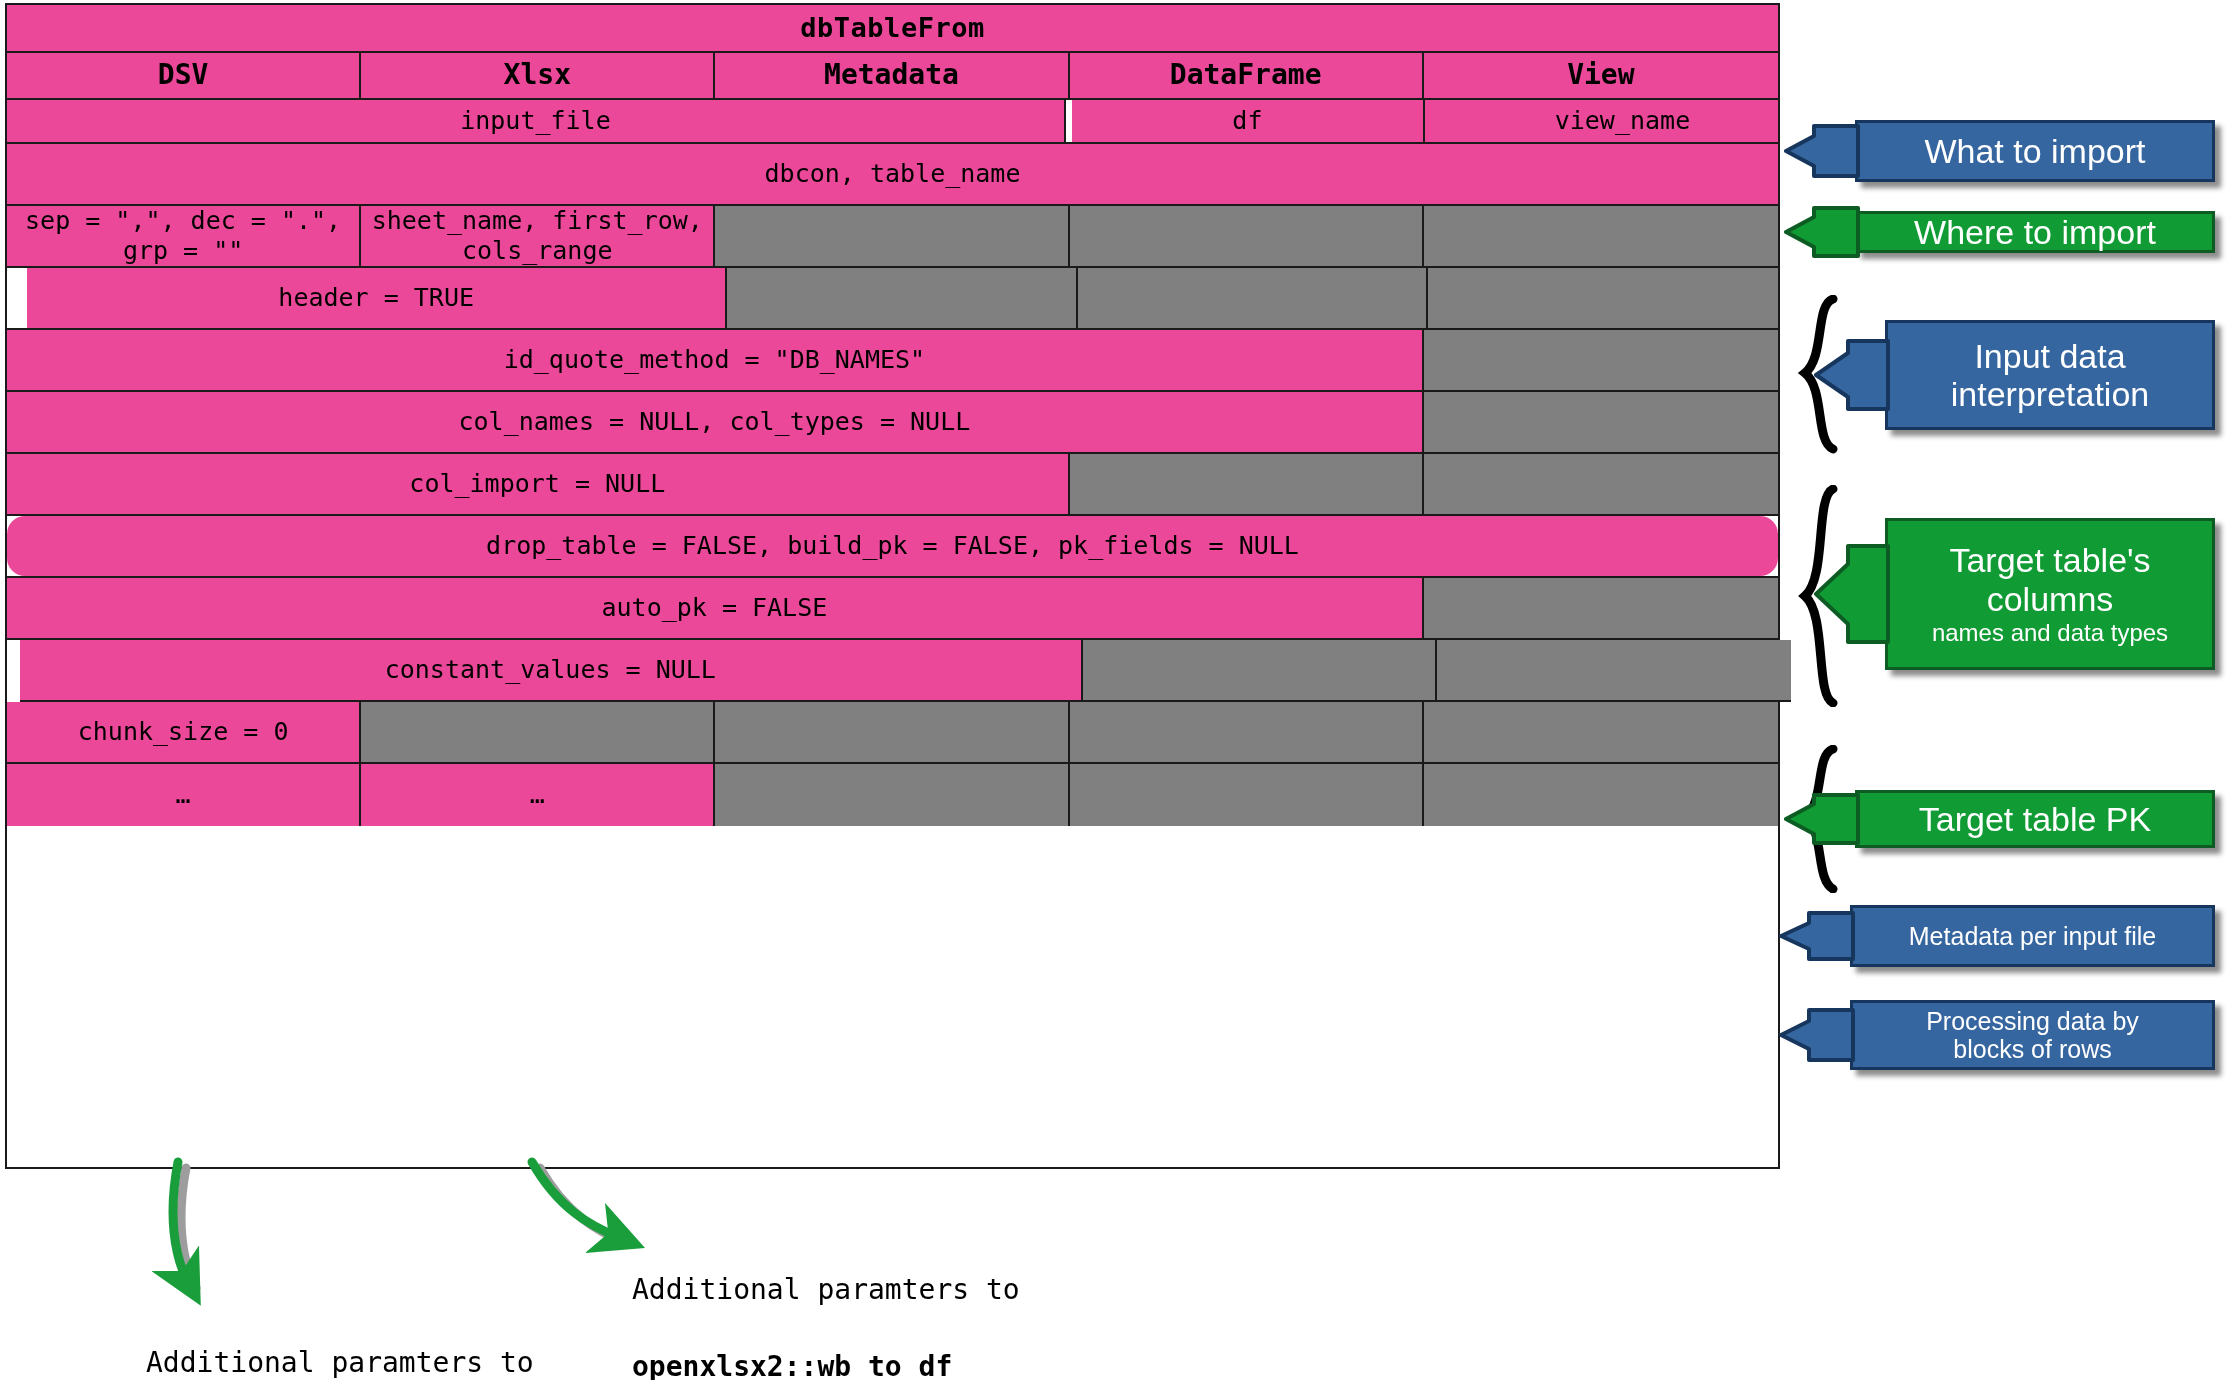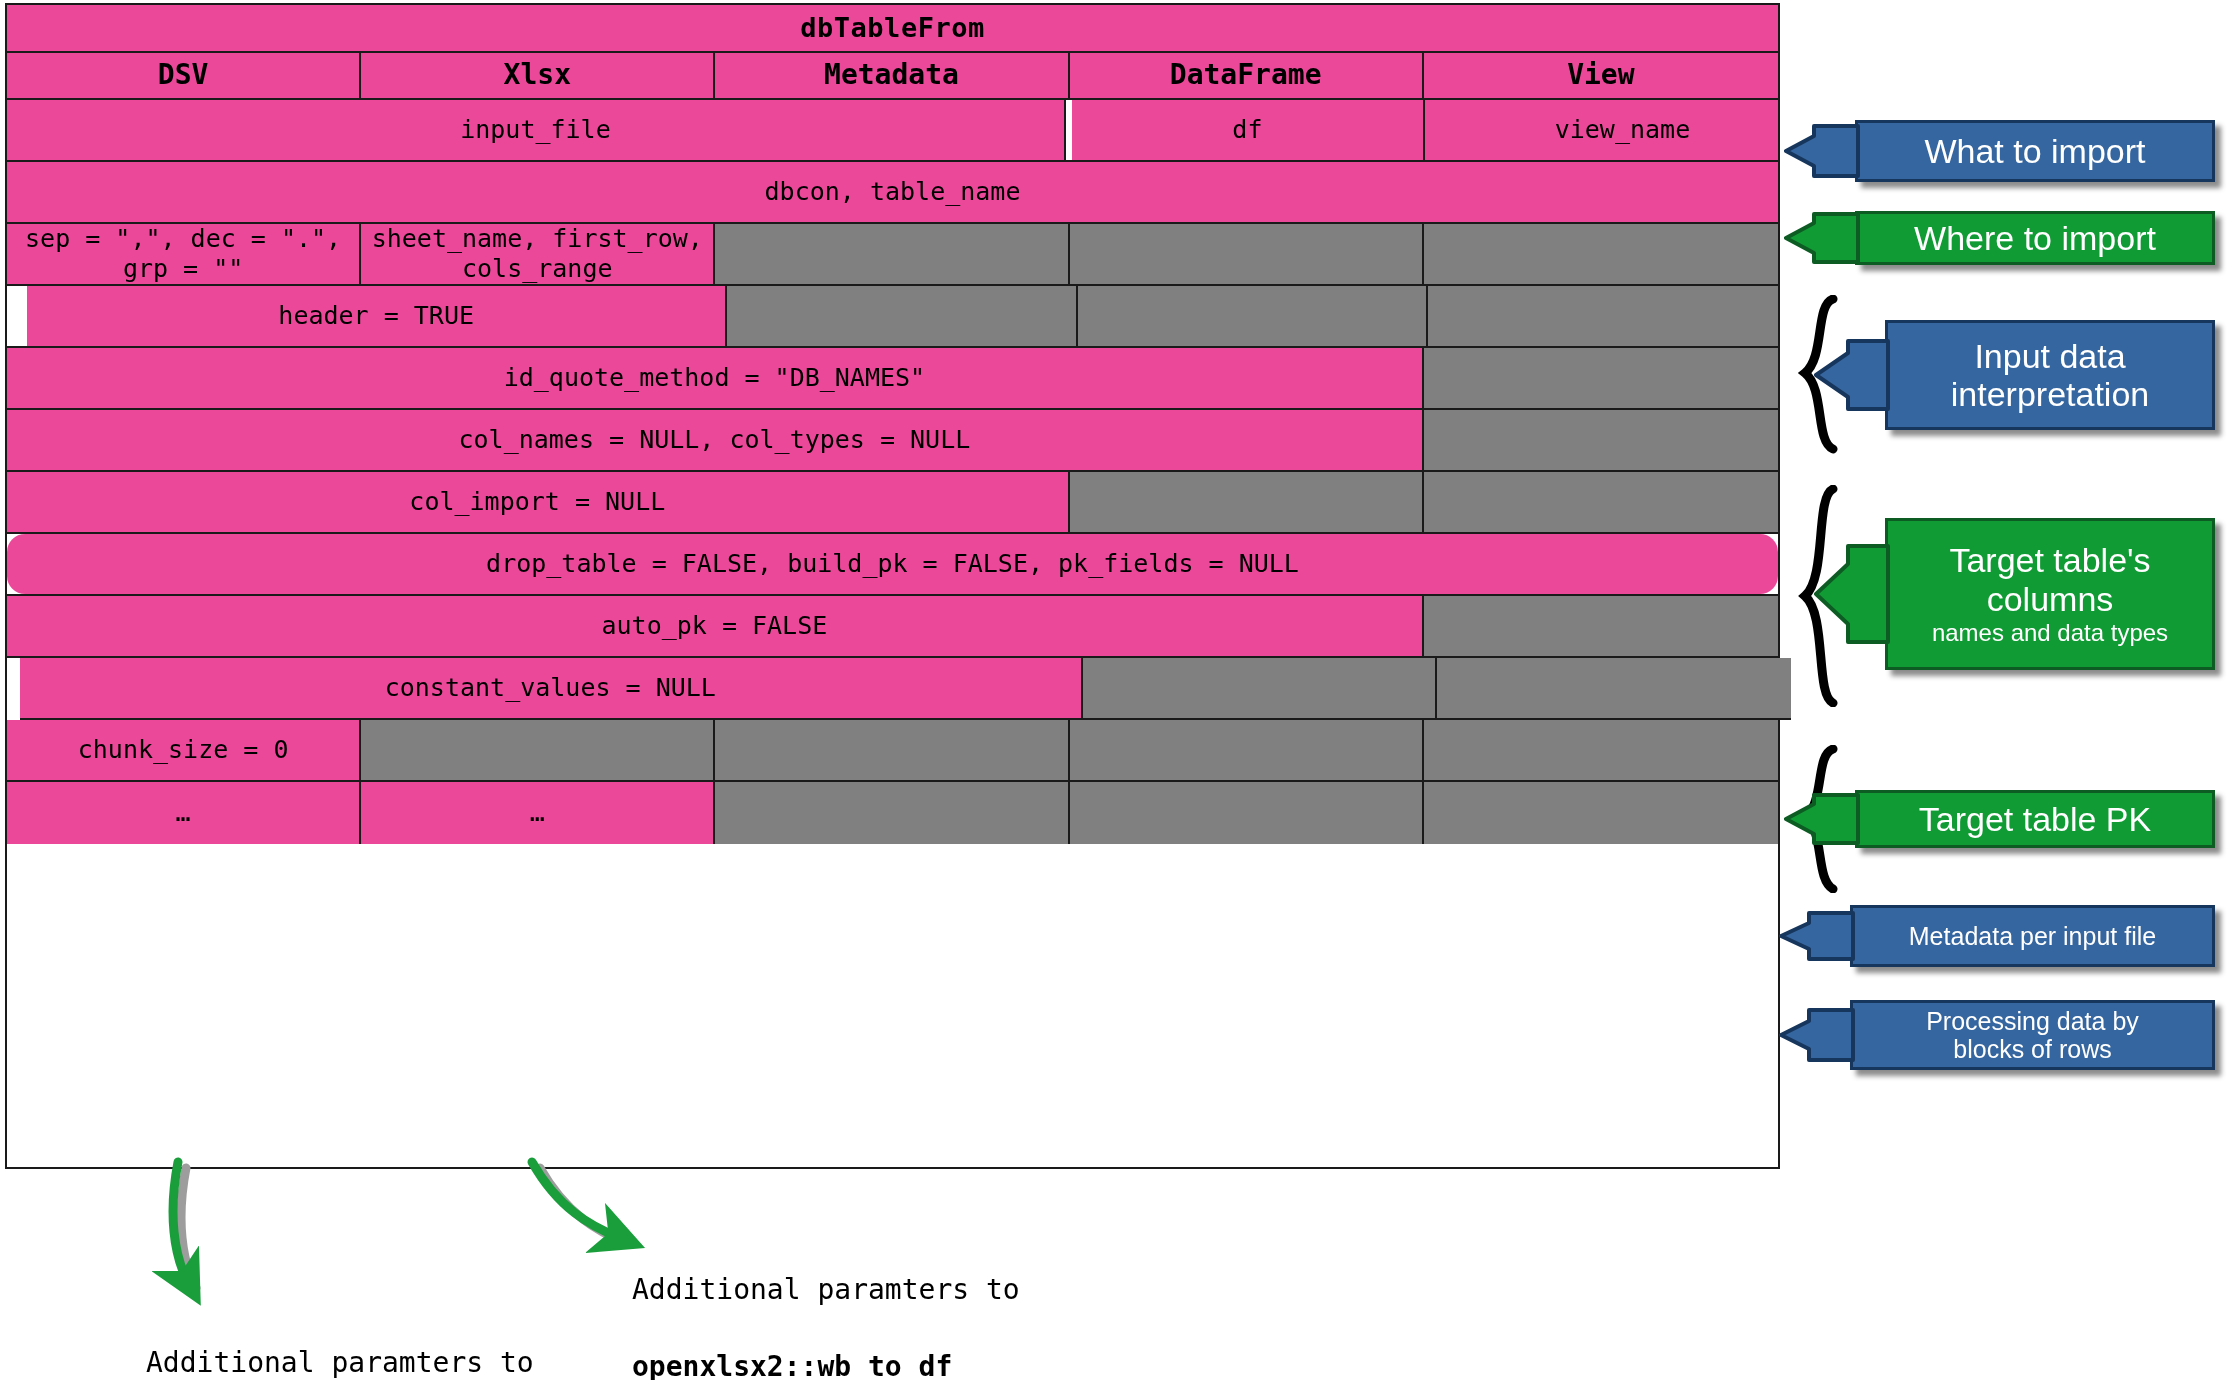--- a/index.html
+++ b/index.html
@@ -137,21 +137,21 @@
 
   <div class="trow head-row">
     <div class="tcell white head-cell" style="width:20%">DSV</div>
     <div class="tcell white head-cell" style="width:20%">Xlsx</div>
     <div class="tcell white head-cell" style="width:20%">Metadata</div>
     <div class="tcell white head-cell" style="width:20%">DataFrame</div>
     <div class="tcell white head-cell" style="width:20%">View</div>
   </div>
 
   <div id="body-rows">
-      <div class="trow" style="height: 62px;">
+      <div class="trow" style="height: 44px;">
         <div class="tcell white" style="width: 60%;">input_file</div>
         <div class="tcell white" style="width: 20%; margin-left: 6px;">df</div>
         <div class="tcell white" style="width: 20%; padding-left: 46px;">view_name</div>
       </div>
       <div class="trow" style="height: 62px;">
         <div class="tcell white" style="width: 100%;">dbcon, table_name</div>
       </div>
       <div class="trow" style="height: 62px;">
         <div class="tcell white" style="width: 20%;">sep = ",", dec = ".",
 grp = ""</div>
@@ -227,21 +227,21 @@
   </svg>
 </div>
 
 <div class="callout blue" style="left:1855px; top:120px; width:360px; height:62px;">
   <svg class="arrow-left" viewBox="0 0 78 62">
     <path d="M74 6 L30 6 L30 16 L2 31 L30 46 L30 56 L74 56 Z" fill="#36669f" stroke="#17365d" stroke-width="4" stroke-linejoin="round"></path>
   </svg>
   <div class="main">What to import</div>
 </div>
 
-<div class="callout green" style="left:1855px; top:211px; width:360px; height:54px;">
+<div class="callout green" style="left:1855px; top:211px; width:360px; height:42px;">
   <svg class="arrow-left" viewBox="0 0 78 58">
     <path d="M74 5 L30 5 L30 14 L2 29 L30 44 L30 53 L74 53 Z" fill="#119b35" stroke="#0c5c23" stroke-width="4" stroke-linejoin="round"></path>
   </svg>
   <div class="main">Where to import</div>
 </div>
 
 <div class="callout blue" style="left:1885px; top:320px; width:330px; height:110px; white-space:pre-line;">
   <svg class="arrow-left" viewBox="0 0 78 100" style="left:-74px;height:100px">
     <path d="M74 16 L34 16 L34 28 L2 50 L34 72 L34 84 L74 84 Z" fill="#36669f" stroke="#17365d" stroke-width="4" stroke-linejoin="round"></path>
   </svg>

